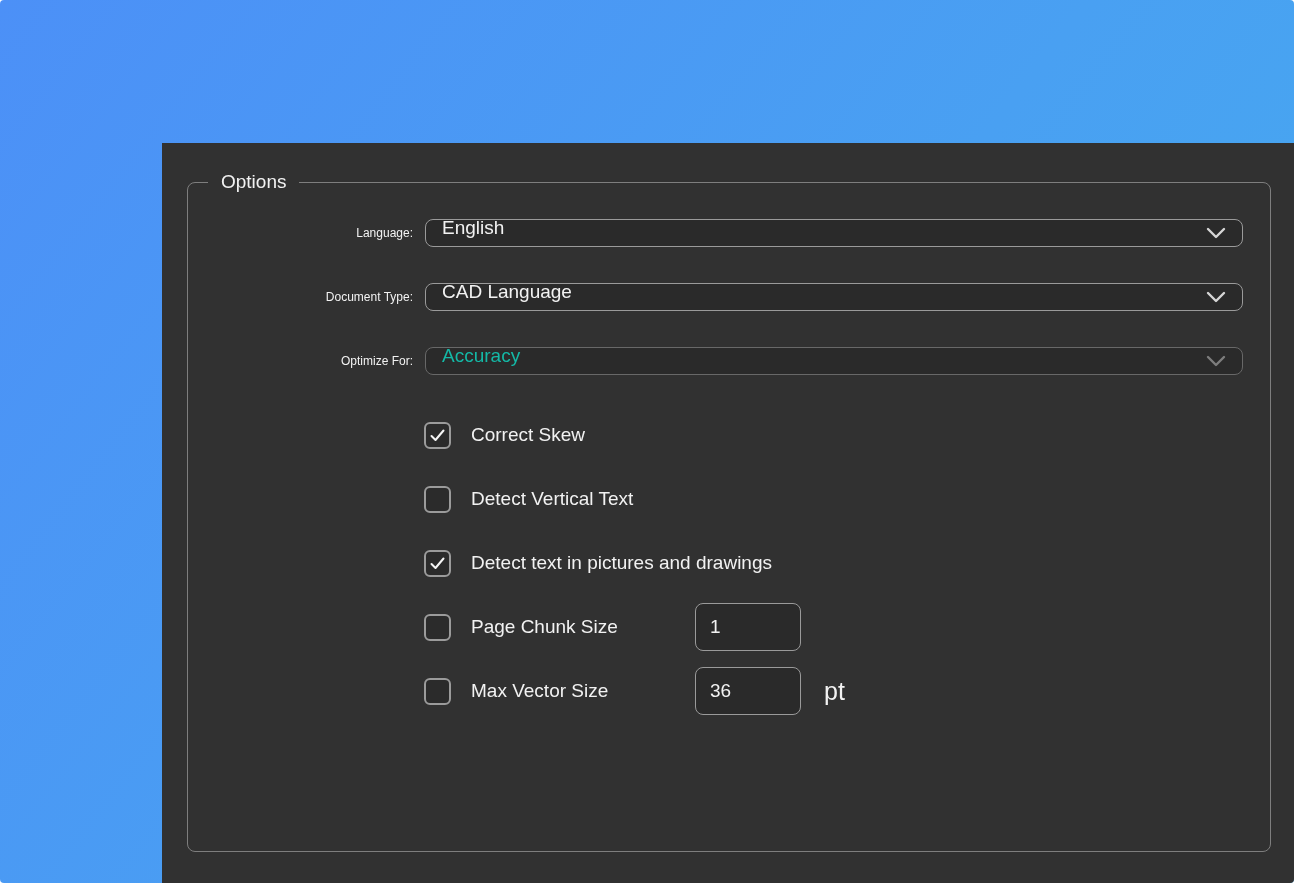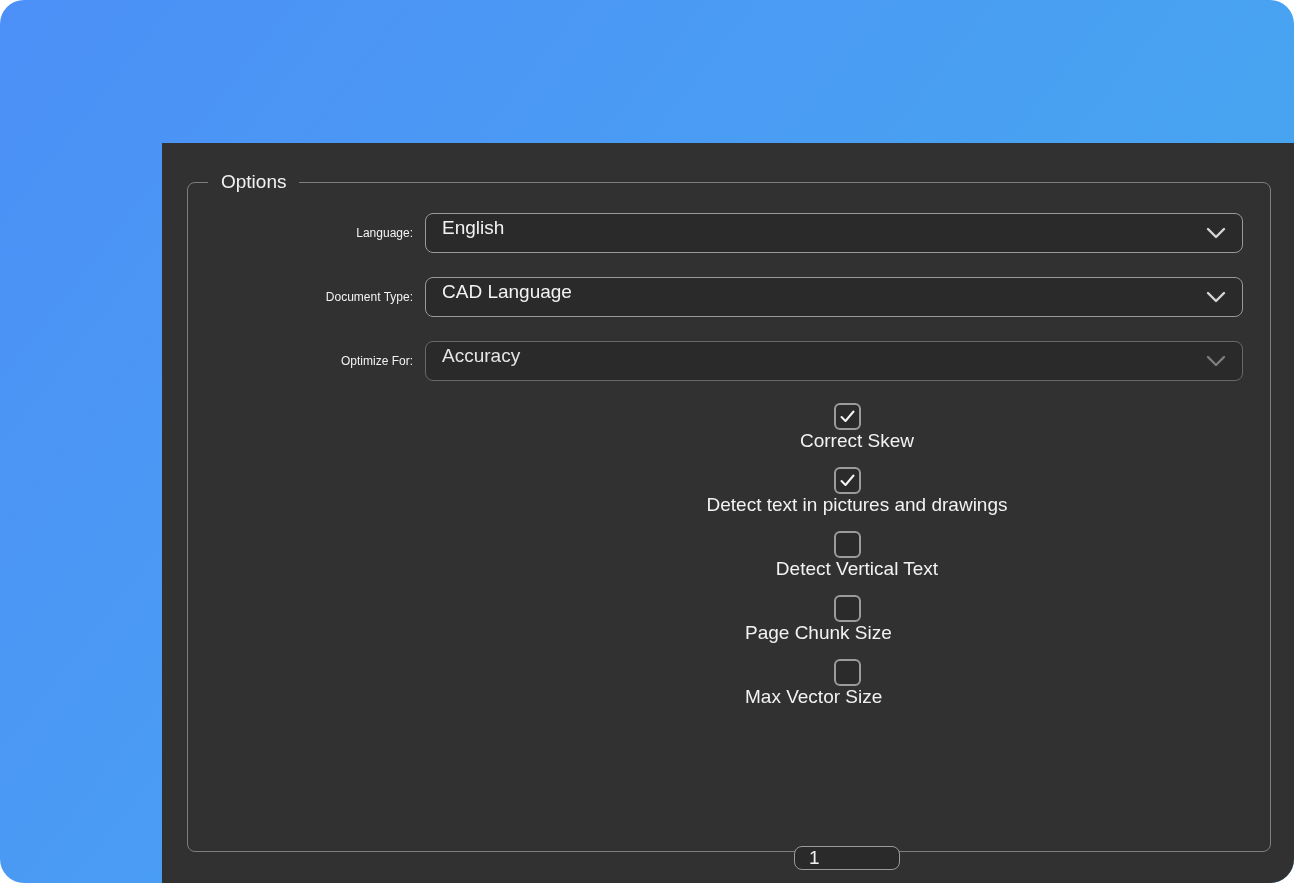--- a/index.html
+++ b/index.html
@@ -3,21 +3,21 @@
 <meta charset="utf-8">
 <style>
   html, body { margin: 0; padding: 0; background: #ffffff; }
   * { box-sizing: border-box; }
 
   .screen {
     position: relative;
     width: 1294px;
     height: 883px;
     overflow: hidden;
-    border-radius: 24px;
+    border-radius: 4px;
     background: linear-gradient(128deg, #4C90F7 0%, #49A0F2 55%, #45ABEF 100%);
     font-family: "Liberation Sans", "DejaVu Sans", sans-serif;
     text-decoration: underline;
   }
 
   .panel {
     position: absolute;
     left: 162px;
     top: 143px;
     width: 1132px;
@@ -61,21 +61,21 @@
     text-align: right;
     color: #f2f2f2;
     font-size: 12px;
     margin-right: 12px;
     white-space: nowrap;
   }
 
   .selectbox {
     position: relative;
     flex: 1;
-    height: 40px;
+    height: 28px;
     display: flex;
     align-items: center;
     padding: 0 48px 10px 16px;
     background: #2a2a2a;
     border: 1.5px solid #9a9a9a;
     border-radius: 8px;
     color: #f2f2f2;
     font-size: 19px;
     cursor: pointer;
   }
@@ -89,33 +89,32 @@
     height: 12px;
     stroke: #d6d6d6;
     fill: none;
     stroke-width: 2.4;
     stroke-linecap: round;
     stroke-linejoin: round;
   }
 
   .selectbox.disabled {
     border-color: #686868;
-    color: #e5e5e5;
+    color: #14b8a6;
     cursor: default;
   }
   .selectbox.disabled .chevron { stroke: #7d7d7d; }
 
   .check-rows { margin-top: 10px; }
 
   .check-row {
     display: flex;
     align-items: center;
     height: 64px;
     padding-left: 236px;
-    flex-direction: column;
   }
 
   .checkbox {
     flex: 0 0 27px;
     width: 27px;
     height: 27px;
     border: 2px solid #9b9b9b;
     border-radius: 6px;
     background: #2b2b2b;
     display: flex;
@@ -212,33 +211,33 @@
           <div class="checkbox checked">
             <svg viewBox="0 0 17 15">
                 <path d="M2.5 8 L6.5 12 L14.5 2.5"></path>
               </svg>
           </div>
           <span class="check-label">Correct Skew</span>
         </div>
 
 
         <div class="check-row">
+          <div class="checkbox">
+            
+          </div>
+          <span class="check-label">Detect Vertical Text</span>
+        </div>
+
+        <div class="check-row">
           <div class="checkbox checked">
             <svg viewBox="0 0 17 15">
                 <path d="M2.5 8 L6.5 12 L14.5 2.5"></path>
               </svg>
           </div>
           <span class="check-label">Detect text in pictures and drawings</span>
-        </div>
-
-        <div class="check-row">
-          <div class="checkbox">
-            
-          </div>
-          <span class="check-label">Detect Vertical Text</span>
         </div>
 
 
         <div class="check-row">
           <div class="checkbox">
             
           </div>
           <span class="check-label fixed">Page Chunk Size</span>
           <input class="small-input" type="text" value="1" style="">
         </div>

